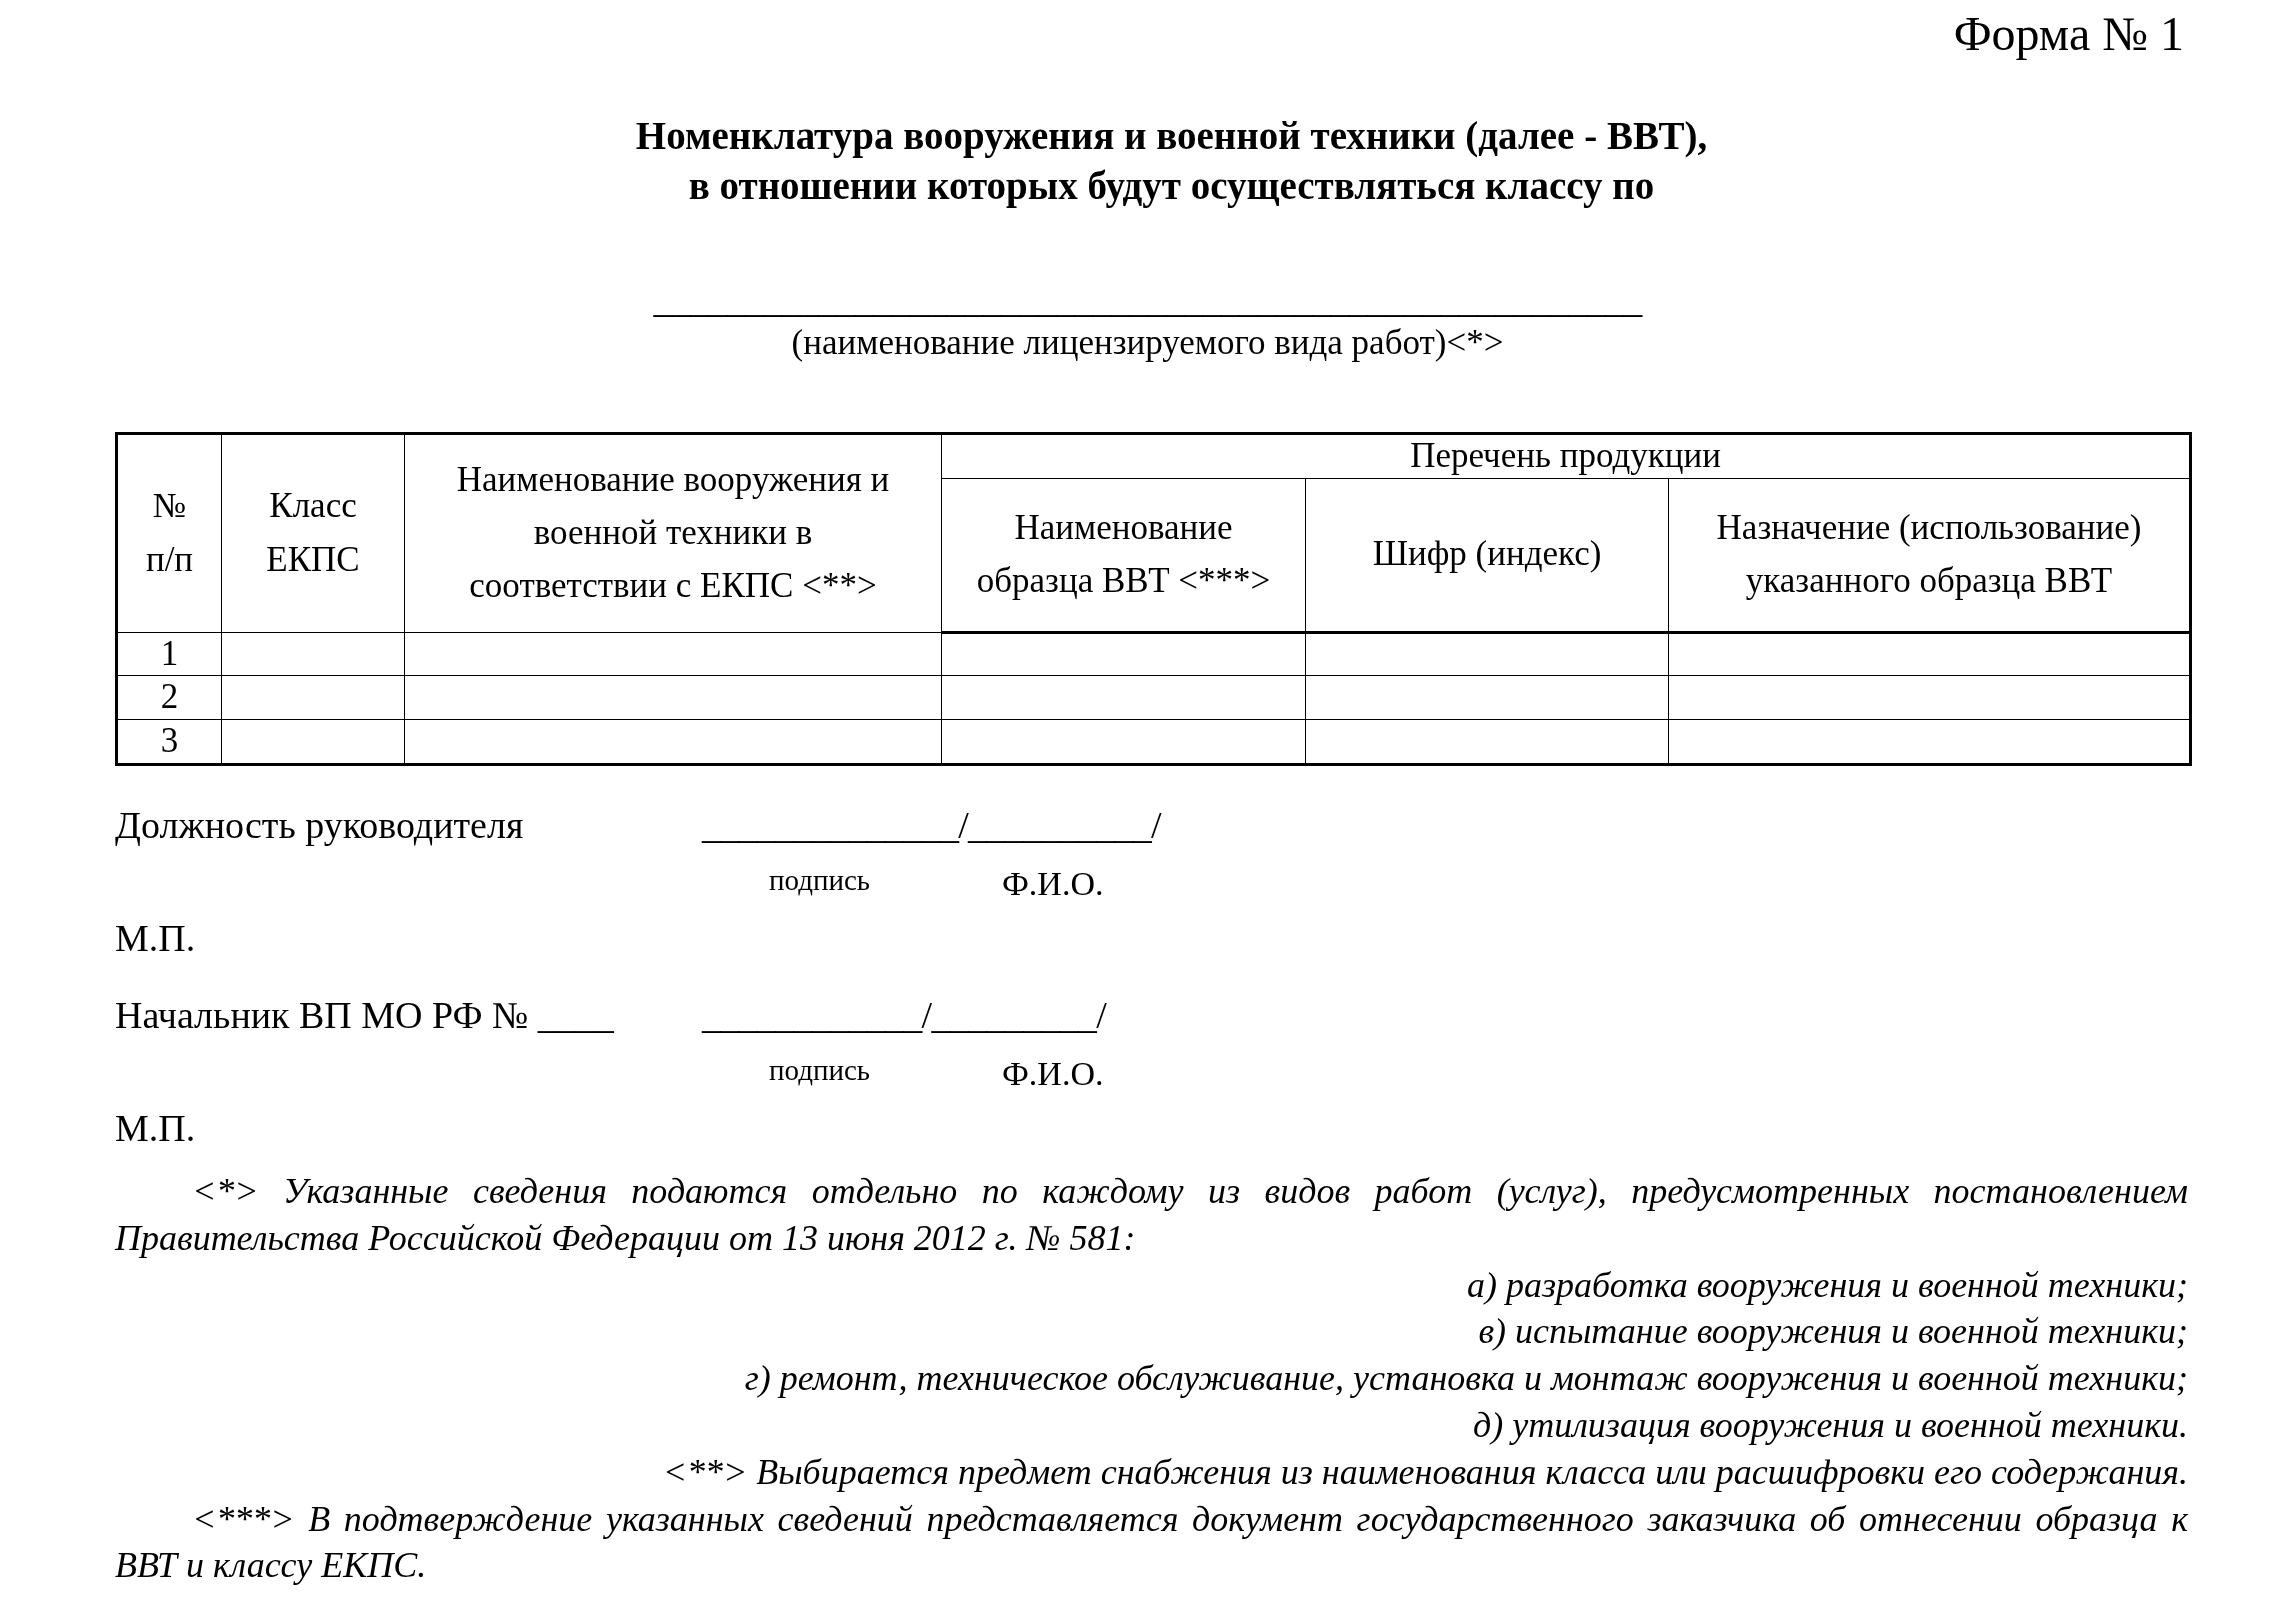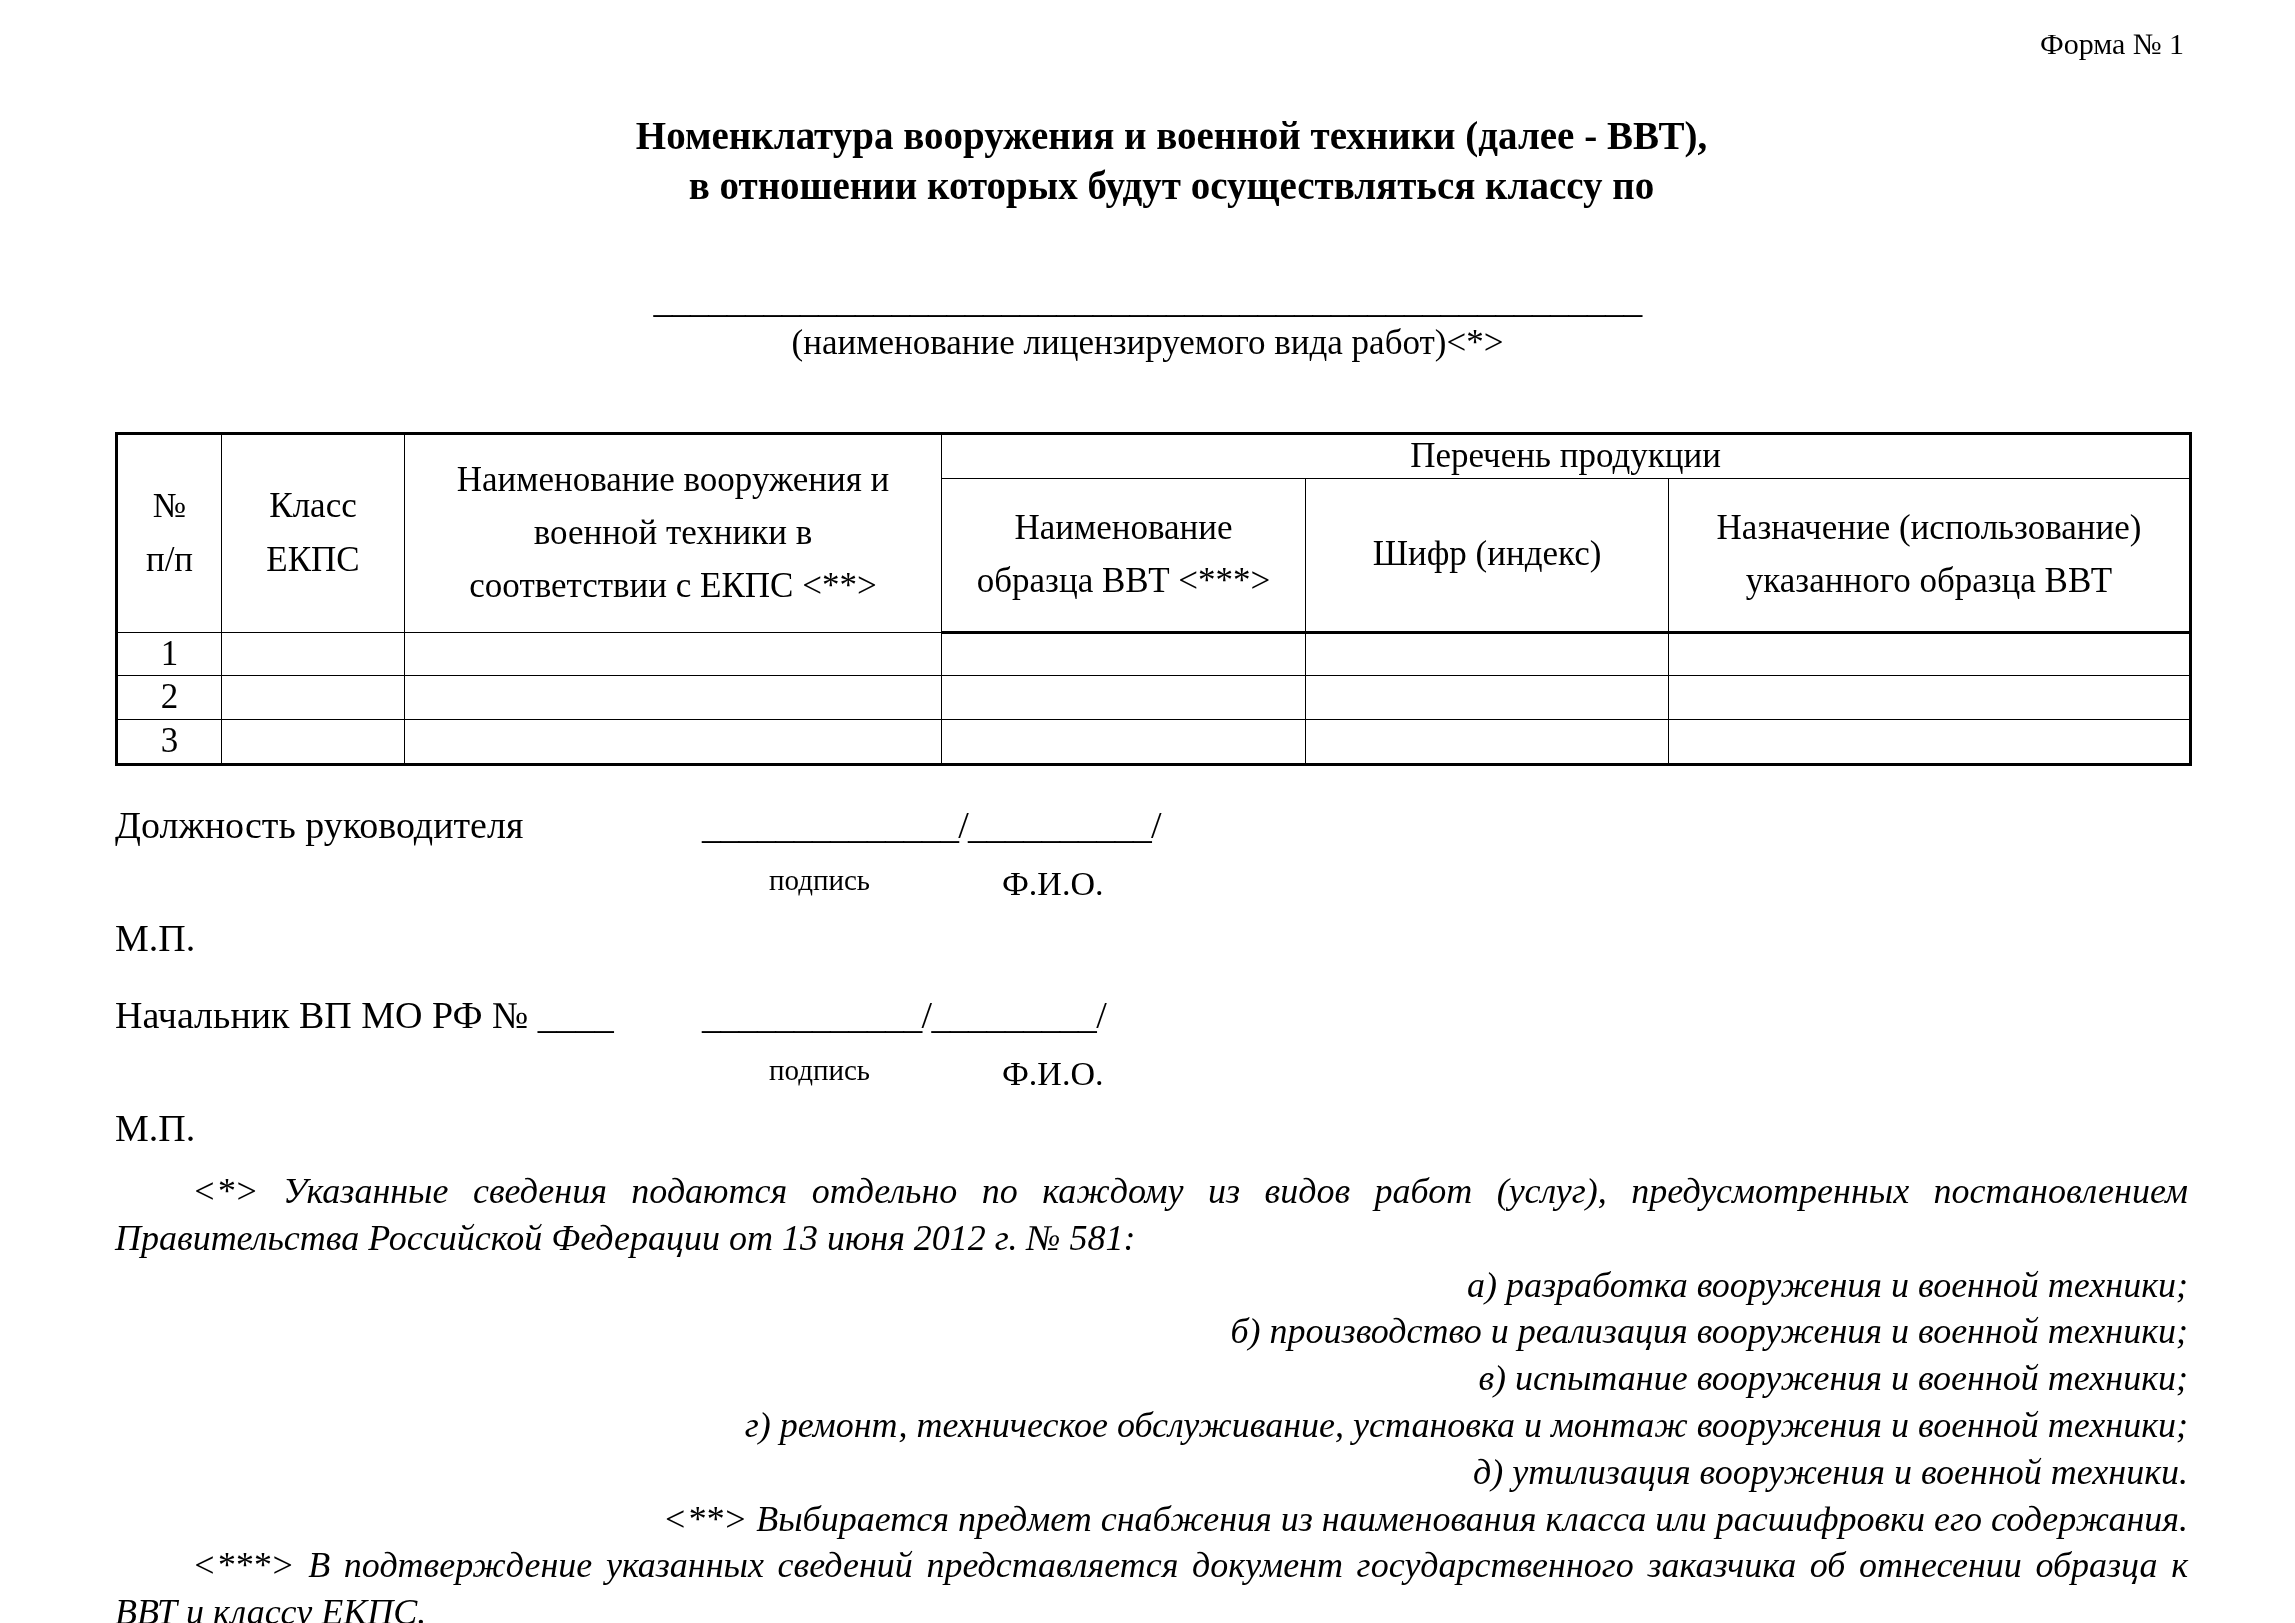--- a/index.html
+++ b/index.html
@@ -23,22 +23,22 @@
     width: 2295px;
     height: 1623px;
     box-sizing: border-box;
     padding: 0;
   }
 
   
   .form-no {
     position: absolute;
     right: 111px;
-    top: 27px;
-    font-size: 30px;
+    top: 8px;
+    font-size: 48px;
     line-height: 1.1;
     white-space: nowrap;
   }
 
   
   .title-block {
     position: absolute;
     left: 0;
     top: 111px;
     width: 2295px;
@@ -299,21 +299,20 @@
     <div class="sig-captions">
       <span class="cap-signature">подпись</span>
       <span class="cap-fio">Ф.И.О.</span>
     </div>
     <div class="mp">М.П.</div>
   </div>
 
   <div class="notes">
     <p class="note-par">&lt;*&gt; Указанные сведения подаются отдельно по каждому из видов работ (услуг), предусмотренных постановлением Правительства Российской Федерации от 13 июня 2012 г. № 581:</p>
     <p class="note-item">а) разработка вооружения и военной техники;</p>
-    <p class="note-item">б) производство и реализация вооружения и военной техники;</p>
     <p class="note-item">в) испытание вооружения и военной техники;</p>
     <p class="note-item">г) ремонт, техническое обслуживание, установка и монтаж вооружения и военной техники;</p>
     <p class="note-item">д) утилизация вооружения и военной техники.</p>
     <p class="note-item">&lt;**&gt; Выбирается предмет снабжения из наименования класса или расшифровки его содержания.</p>
     <p class="note-par">&lt;***&gt; В подтверждение указанных сведений представляется документ государственного заказчика об отнесении образца к ВВТ и классу ЕКПС.</p>
   </div>
 
 </div>
 
 

